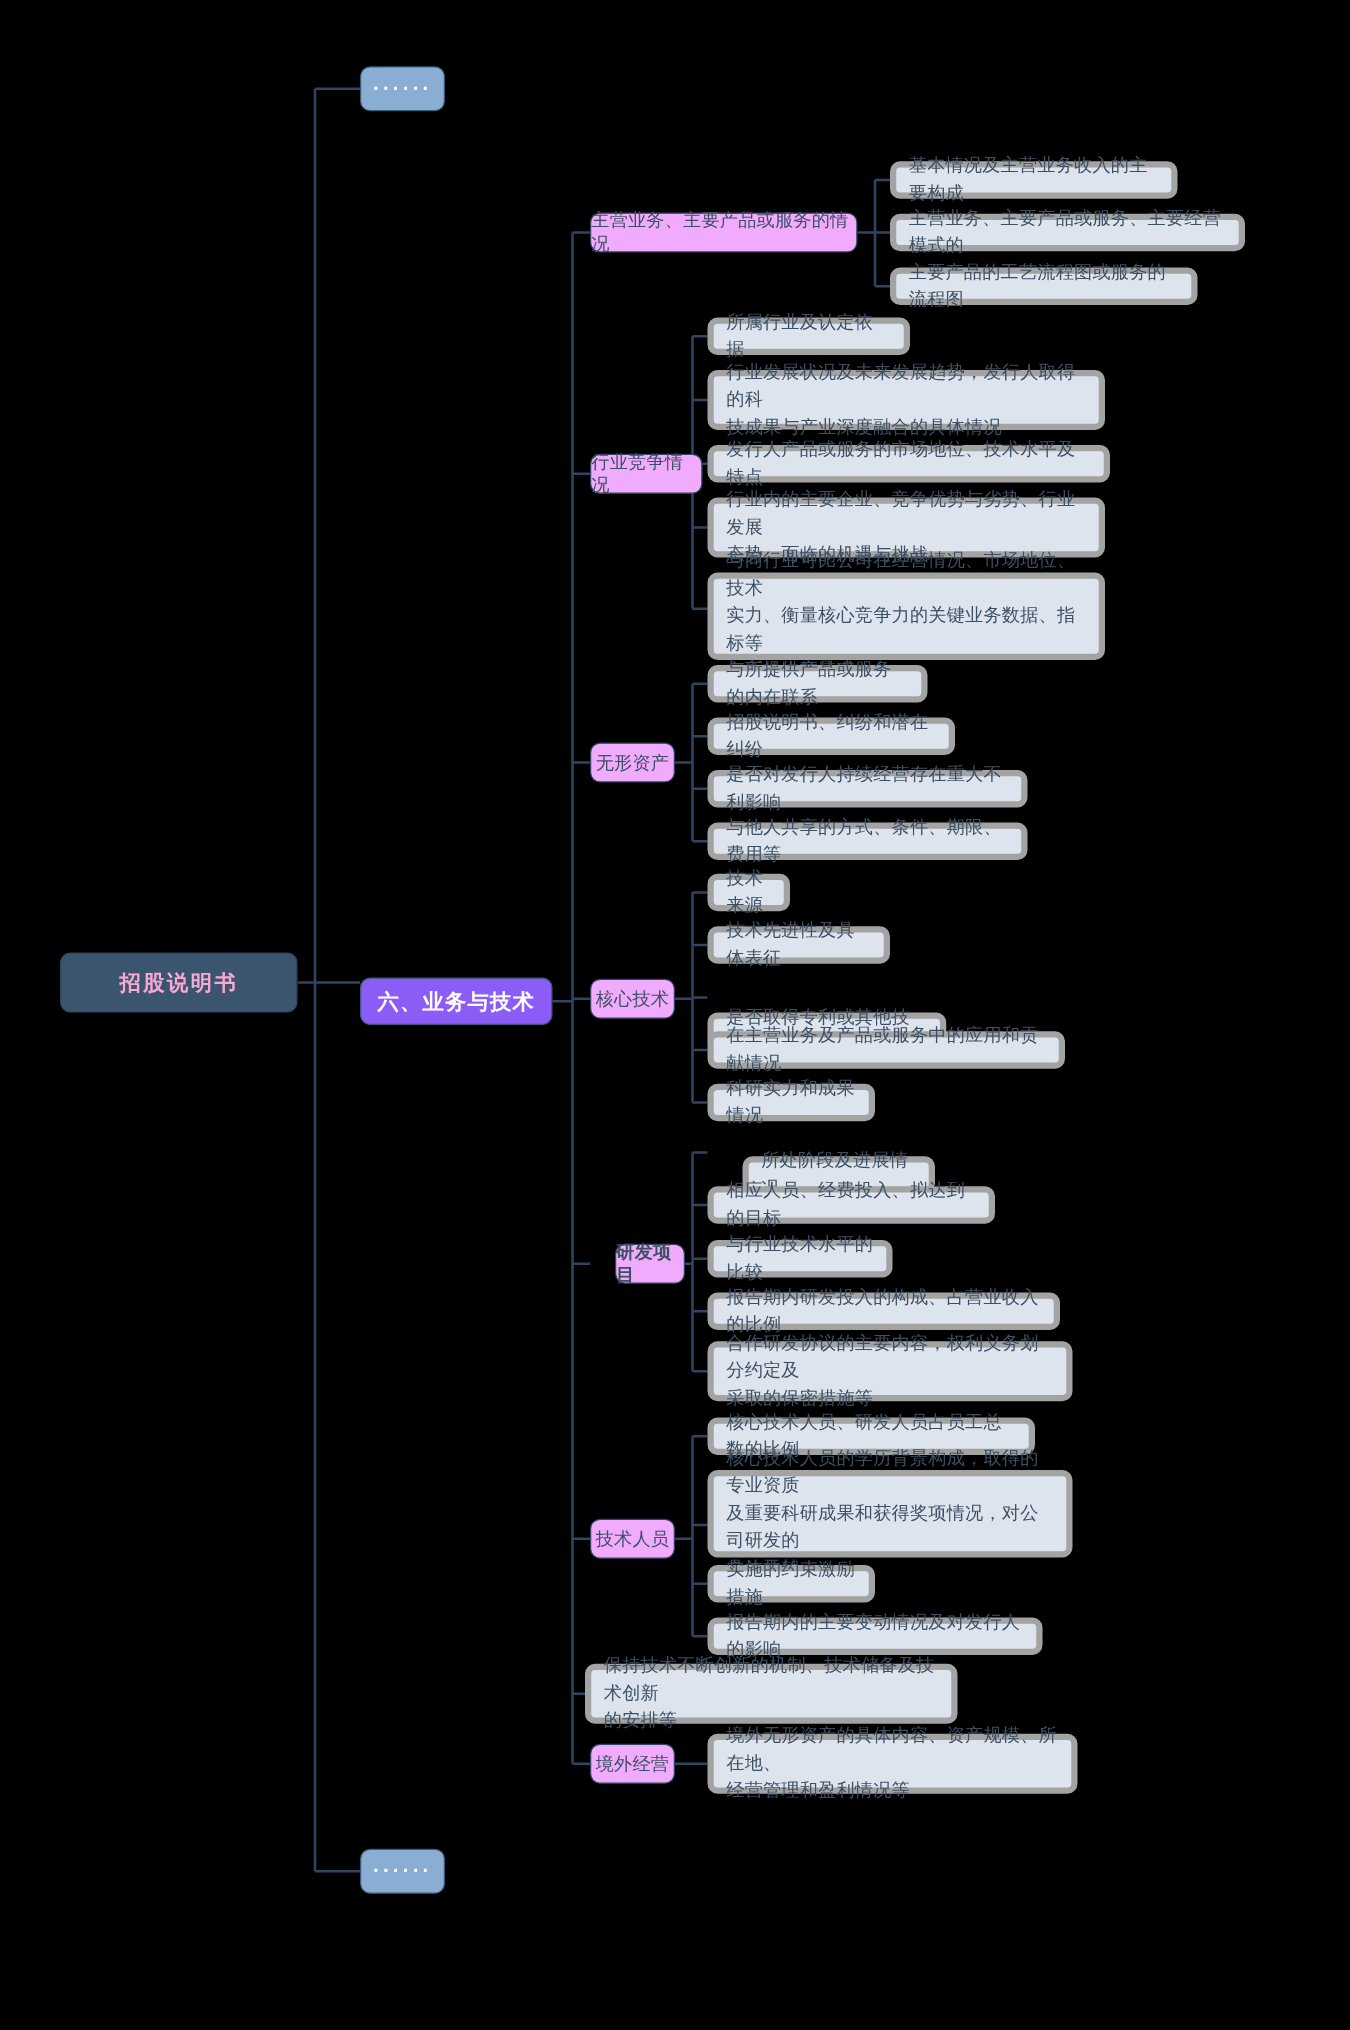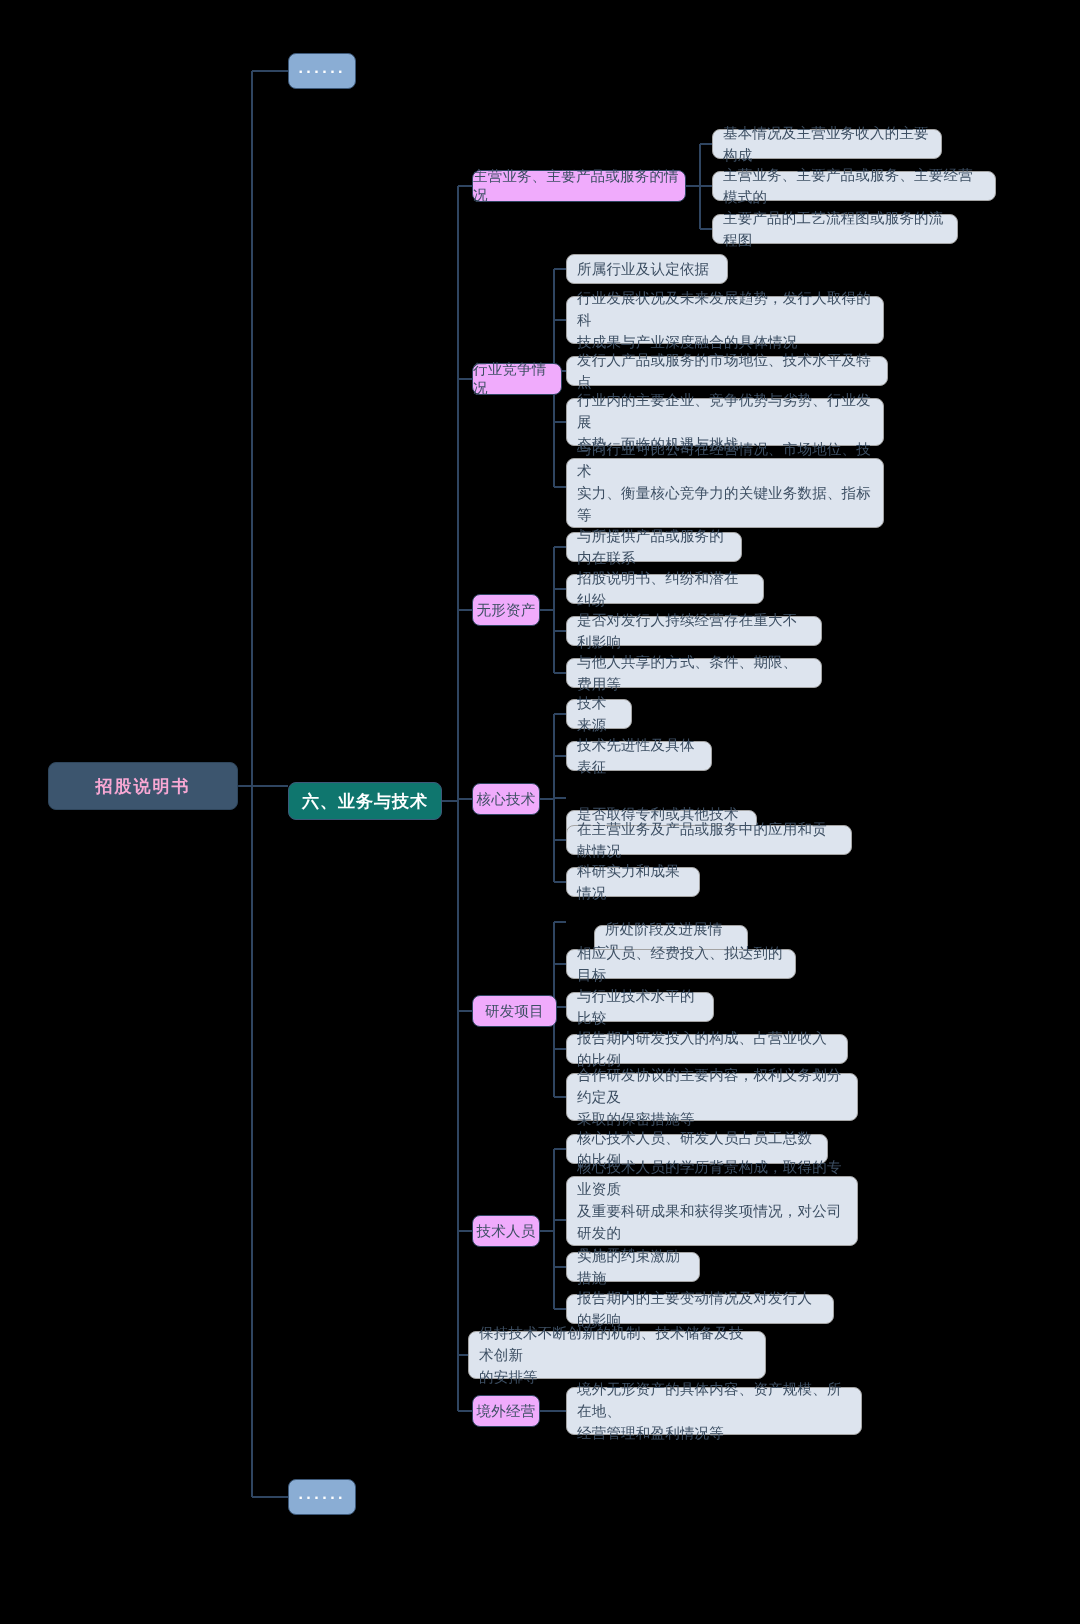--- a/index.html
+++ b/index.html
@@ -41,21 +41,21 @@
     color: #f9a8d4;
     font-size: 17px;
     font-weight: bold;
     justify-content: center;
     letter-spacing: 2px;
     box-shadow: 0 1px 2px rgba(0,0,0,0.5);
   }
 
   
   .node.branch {
-    background: #0f766e;
+    background: #8b5cf6;
     border: 1px solid #3d5878;
     color: #ffffff;
     font-size: 17px;
     font-weight: bold;
     justify-content: center;
     letter-spacing: 1px;
   }
   .node.ellipsis {
     background: #8aadd4;
     border: 1px solid #3d5878;
@@ -71,21 +71,21 @@
     background: #f0abfc;
     border: 1px solid #2f4561;
     color: #3d4f63;
     font-size: 14.5px;
     justify-content: center;
   }
 
   
   .node.leaf {
     background: #dde4ee;
-    border: 1px solid #a3a3a3;
+    border: 5px solid #a3a3a3;
     color: #3d4f63;
     font-size: 14.5px;
     padding: 0 10px;
     line-height: 22px;
   }
   .node.leaf.multi {
     align-items: center;
   }
 </style>
 </head>
@@ -171,21 +171,21 @@
   <div class="node ellipsis" style="left:288px; top:1479px; width:68px; height:36px;">······</div>
 
   <div class="node cat" style="left:472px; top:170px; width:214px; height:32px;">主营业务、主要产品或服务的情况</div>
 
   <div class="node cat" style="left:472px; top:363px; width:90px; height:32px;">行业竞争情况</div>
 
   <div class="node cat" style="left:472px; top:594px; width:68px; height:32px;">无形资产</div>
 
   <div class="node cat" style="left:472px; top:783px; width:68px; height:32px;">核心技术</div>
 
-  <div class="node cat" style="left:472px; top:995px; width:85px; height:32px;">研发项目</div>
+  <div class="node cat" style="left:492px; top:995px; width:56px; height:32px;font-weight:bold;">研发项目</div>
 
   <div class="node cat" style="left:472px; top:1215px; width:68px; height:32px;">技术人员</div>
 
   <div class="node leaf multi" style="left:468px; top:1331px; width:298px; height:48px;">保持技术不断创新的机制、技术储备及技术创新
 的安排等</div>
 
   <div class="node cat" style="left:472px; top:1395px; width:68px; height:32px;">境外经营</div>
 
   <div class="node leaf" style="left:712px; top:129px; width:230px; height:30px;">基本情况及主营业务收入的主要构成</div>
   <div class="node leaf" style="left:712px; top:171px; width:284px; height:30px;">主营业务、主要产品或服务、主要经营模式的</div>

